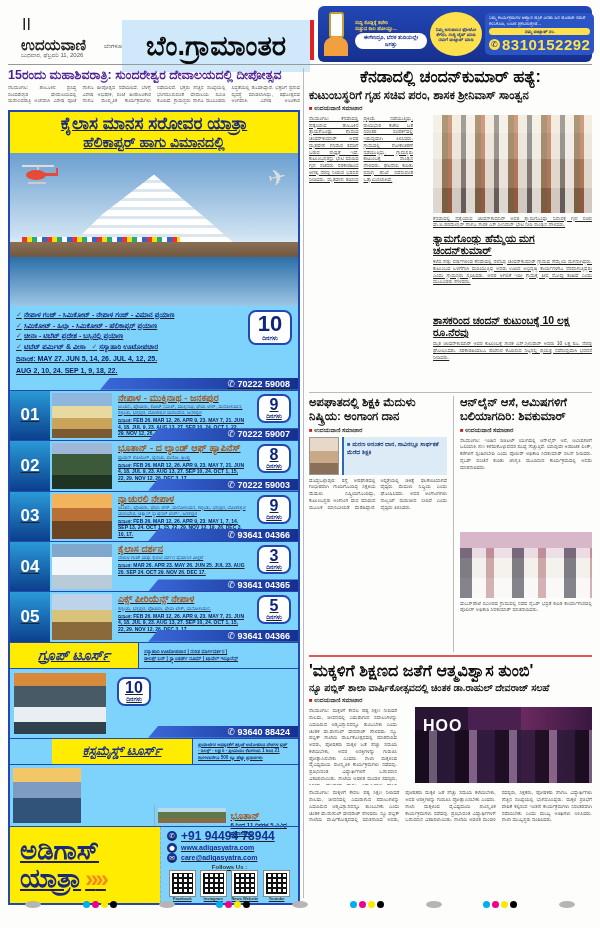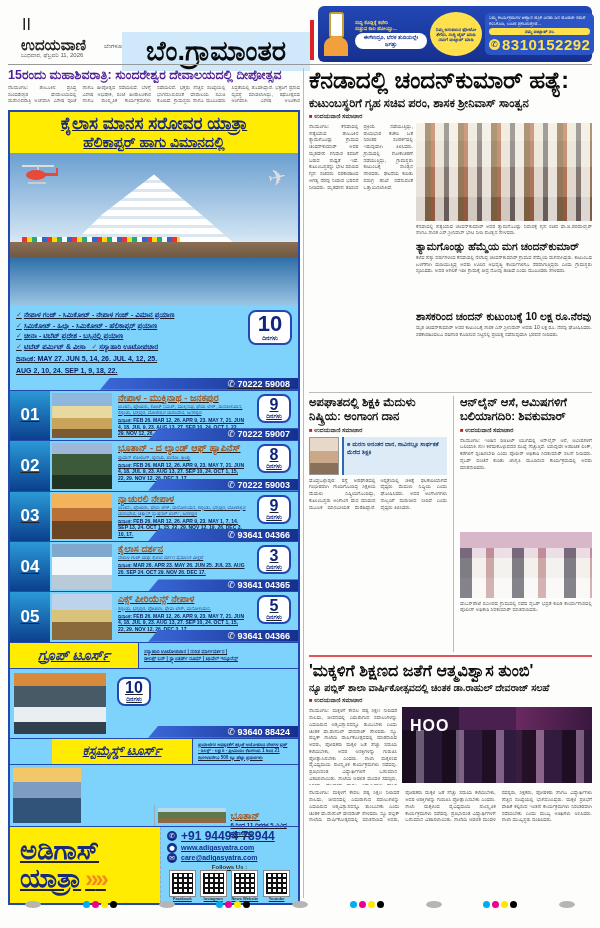--- a/index.html
+++ b/index.html
@@ -106,21 +106,21 @@
   .followus{font-size:6px;color:#333;text-align:center;font-weight:bold;margin:1px 0;}
   .qrrow{display:flex;justify-content:space-around;}
   .qritem{text-align:center;}
   .qr{width:25px;height:25px;background:
       repeating-linear-gradient(90deg,#111 0 2px,rgba(255,255,255,0) 2px 5px),
       repeating-linear-gradient(0deg,#111 0 2px,#fff 2px 5px);
       border:2px solid #fff;outline:1px solid #888;margin:0 auto;}
   .qrlabel{font-size:4px;color:#333;font-weight:bold;}
 
   
-  .main-head{font-size:23px;font-weight:bold;color:#0d0d0d;line-height:1.12;}
+  .main-head{font-size:16px;font-weight:bold;color:#0d0d0d;line-height:1.12;text-align:center;}
   .main-sub{font-size:11.5px;font-weight:bold;color:#111;margin-top:3px;}
   .byline{font-size:6px;font-weight:bold;color:#333;margin:3px 0;}
   .byline .sq{color:#b22;}
   .bodytxt{font-size:5px;color:#3a3a3a;line-height:1.35;text-align:justify;}
   .photo{position:relative;overflow:hidden;}
   .photo-people{background:linear-gradient(180deg,#d9c9a8 0 18%,#c9b89a 18% 45%,#a98e6e 45% 75%,#7c6248 75%);}
   .photo-people:before{content:"";position:absolute;inset:0;background:
       repeating-linear-gradient(90deg,rgba(255,255,255,.75) 0 9px,rgba(120,90,60,.45) 9px 15px,rgba(190,70,50,.35) 15px 19px,rgba(255,255,255,.65) 19px 28px,rgba(60,80,120,.35) 28px 33px);}
   .photo-press{background:linear-gradient(180deg,#d8b8c8 0 40%,#e8e2da 40% 70%,#f5f2ee 70%);}
   .photo-press:before{content:"";position:absolute;inset:0;background:
@@ -150,21 +150,21 @@
 </head>
 <body>
 
 <div class="page">
 
   <div class="abs" style="left:22px;top:16px;">II</div>
   <div class="abs pagenum" style="left:22px;top:14px;"></div>
   <div class="abs papername" style="left:21px;top:36px;">ಉದಯವಾಣಿ</div>
   <div class="abs edition" style="left:100px;top:43px;">ಬೆಂಗಳೂರು</div>
   <div class="abs dateline" style="left:21px;top:52px;">ಬುಧವಾರ, ಫೆಬ್ರವರಿ 11, 2026</div>
-  <div class="abs section-banner" style="left:122px;top:32px;width:188px;height:39px;">ಬೆಂ.ಗ್ರಾಮಾಂತರ</div>
+  <div class="abs section-banner" style="left:122px;top:20px;width:188px;height:52px;">ಬೆಂ.ಗ್ರಾಮಾಂತರ</div>
   <div class="abs section-redbar" style="left:310px;top:20px;height:40px;"></div>
   <div class="abs mast-rule" style="left:8px;top:64px;width:584px;"></div>
 
   <div class="abs topad" style="left:318px;top:6px;width:274px;height:56px;">
     <div class="hand">
         <div class="phone"></div>
         <div class="palm"></div>
       </div>
     <div class="cell" style="width:72px;flex:none;">
       <div class="yellowtxt">ಸುದ್ದಿ ಕೊಡ್ಲಿಕ್ಕೆ ಕಚೇರಿ</div>
@@ -394,21 +394,21 @@
       </div>
     </div>
   </div>
 
   <div class="abs vrule" style="left:303px;top:68px;height:830px;"></div>
 
   <div class="abs" style="left:309px;top:68px;width:283px;">
     <div class="main-head">ಕೆನಡಾದಲ್ಲಿ ಚಂದನ್‌ಕುಮಾರ್ ಹತ್ಯೆ:</div>
     <div class="main-sub">ಕುಟುಂಬಸ್ಥರಿಗೆ ಗೃಹ ಸಚಿವ ಪರಂ, ಶಾಸಕ ಶ್ರೀನಿವಾಸ್ ಸಾಂತ್ವನ</div>
     <div class="byline"><span class="sq">■</span> <span>ಉದಯವಾಣಿ ಸಮಾಚಾರ</span></div>
-    <div style="display:flex;gap:3px;">
+    <div style="display:flex;gap:20px;text-decoration:underline;">
       <div style="width:104px;flex:none;">
         <div class="bodytxt" style="height:244px;overflow:hidden;column-count:2;column-gap:5px;">ನೆಲಮಂಗಲ: ಕೆನಡಾದಲ್ಲಿ ಹತ್ಯೆಯಾದ ತಾಲೂಕಿನ ತ್ಯಾಮಗೊಂಡ್ಲು ಗ್ರಾಮದ ಚಂದನ್‌ಕುಮಾರ್ ಅವರ ಮೃತದೇಹ ಶನಿವಾರ ತವರಿಗೆ ಬರುವ ಸಾಧ್ಯತೆ ಇದೆ. ಕುಟುಂಬಸ್ಥರನ್ನು ಭೇಟಿ ಮಾಡಿದ ಗೃಹ ಸಚಿವರು ಸರಕಾರದಿಂದ ಅಗತ್ಯ ನೆರವು ನೀಡುವ ಭರವಸೆ ನೀಡಿದರು. ಮೃತದೇಹ ತರಿಸುವ ಪ್ರಕ್ರಿಯೆ ನಡೆಯುತ್ತಿದ್ದು, ರಾಯಭಾರ ಕಚೇರಿ ಜತೆ ನಿರಂತರ ಸಂಪರ್ಕದಲ್ಲಿ ಇರುವುದಾಗಿ ತಿಳಿಸಿದರು. ಗ್ರಾಮದಲ್ಲಿ ಶೋಕಾಚರಣೆ ನಡೆಯುತ್ತಿದ್ದು, ಗ್ರಾಮಸ್ಥರು ಕುಟುಂಬಕ್ಕೆ ಸಾಂತ್ವನ ಹೇಳಿದರು. ಘಟನೆಯ ಕುರಿತು ಸಮಗ್ರ ತನಿಖೆ ನಡೆಸುವಂತೆ ಒತ್ತಾಯಿಸಲಾಗಿದೆ.</div>
       </div>
       <div style="flex:1;">
         <div class="photo photo-people" style="width:100%;height:98px;"></div>
         <div class="caption">ಕೆನಡಾದಲ್ಲಿ ಹತ್ಯೆಯಾದ ಚಂದನ್‌ಕುಮಾರ್ ಅವರ ತ್ಯಾಮಗೊಂಡ್ಲು ನಿವಾಸಕ್ಕೆ ಗೃಹ ಸಚಿವ ಡಾ.ಜಿ.ಪರಮೇಶ್ವರ್ ಹಾಗೂ ಶಾಸಕ ಎಸ್.ಶ್ರೀನಿವಾಸ್ ಭೇಟಿ ನೀಡಿ ಸಾಂತ್ವನ ಹೇಳಿದರು.</div>
         <div class="subsec-head">ತ್ಯಾಮಗೊಂಡ್ಲು ಹೆಮ್ಮೆಯ ಮಗ ಚಂದನ್‌ಕುಮಾರ್</div>
         <div class="bodytxt" style="height:52px;overflow:hidden;">ಕಳೆದ ಹತ್ತು ವರ್ಷಗಳಿಂದ ಕೆನಡಾದಲ್ಲಿ ನೆಲೆಸಿದ್ದ ಚಂದನ್‌ಕುಮಾರ್ ಗ್ರಾಮದ ಹೆಮ್ಮೆಯ ಮಗನಾಗಿದ್ದರು. ಕುಟುಂಬದ ಏಳಿಗೆಗಾಗಿ ದುಡಿಯುತ್ತಿದ್ದ ಅವರು ಊರಿನ ಅಭಿವೃದ್ಧಿ ಕಾರ್ಯಗಳಿಗೂ ನೆರವಾಗುತ್ತಿದ್ದರು ಎಂದು ಗ್ರಾಮಸ್ಥರು ಸ್ಮರಿಸಿದರು. ಅವರ ಅಗಲಿಕೆ ಇಡೀ ಗ್ರಾಮಕ್ಕೆ ತೀವ್ರ ನೋವು ತಂದಿದೆ ಎಂದು ಮುಖಂಡರು ಹೇಳಿದರು.</div>
         <div class="subsec-head">ಶಾಸಕರಿಂದ ಚಂದನ್ ಕುಟುಂಬಕ್ಕೆ 10 ಲಕ್ಷ ರೂ.ನೆರವು</div>
         <div class="bodytxt" style="height:30px;overflow:hidden;">ಮೃತ ಚಂದನ್‌ಕುಮಾರ್ ಅವರ ಕುಟುಂಬಕ್ಕೆ ಶಾಸಕ ಎಸ್.ಶ್ರೀನಿವಾಸ್ ಅವರು 10 ಲಕ್ಷ ರೂ. ನೆರವು ಘೋಷಿಸಿದರು. ಸರಕಾರದಿಂದಲೂ ಪರಿಹಾರ ಕೊಡಿಸುವ ನಿಟ್ಟಿನಲ್ಲಿ ಪ್ರಯತ್ನ ನಡೆಸುವುದಾಗಿ ಭರವಸೆ ನೀಡಿದರು.</div>
@@ -439,21 +439,21 @@
       <div class="caption">ದಾಬಸ್‌ಪೇಟೆ ಸಮೀಪದ ಗ್ರಾಮದಲ್ಲಿ ನಡೆದ ಸೈಬರ್ ಭದ್ರತೆ ಕುರಿತ ಕಾರ್ಯಾಗಾರದಲ್ಲಿ ಪೊಲೀಸ್ ಅಧಿಕಾರಿ ಶಿವಕುಮಾರ್ ಮಾತನಾಡಿದರು.</div>
     </div>
   </div>
 
   <div class="abs redrule" style="left:309px;top:655px;width:283px;"></div>
 
   <div class="abs" style="left:309px;top:662px;width:283px;">
     <div class="bot-head">'ಮಕ್ಕಳಿಗೆ ಶಿಕ್ಷಣದ ಜತೆಗೆ ಆತ್ಮವಿಶ್ವಾಸ ತುಂಬಿ'</div>
     <div class="bot-sub">ನ್ಯೂ ಪಬ್ಲಿಕ್ ಶಾಲಾ ವಾರ್ಷಿಕೋತ್ಸವದಲ್ಲಿ ಚಿಂತಕ ಡಾ.ರಾಹುಲ್ ದೇವರಾಜ್ ಸಲಹೆ</div>
     <div class="byline"><span class="sq">■</span> <span>ಉದಯವಾಣಿ ಸಮಾಚಾರ</span></div>
-    <div style="display:flex;gap:5px;">
+    <div style="display:flex;gap:18px;">
       <div class="bodytxt" style="width:88px;flex:none;height:78px;overflow:hidden;">ನೆಲಮಂಗಲ: ಮಕ್ಕಳಿಗೆ ಕೇವಲ ಪಠ್ಯ ಶಿಕ್ಷಣ ನೀಡಿದರೆ ಸಾಲದು, ಜೀವನದಲ್ಲಿ ಎದುರಾಗುವ ಸವಾಲುಗಳನ್ನು ಎದುರಿಸುವ ಆತ್ಮವಿಶ್ವಾಸವನ್ನೂ ತುಂಬಬೇಕು ಎಂದು ಚಿಂತಕ ಡಾ.ರಾಹುಲ್ ದೇವರಾಜ್ ಹೇಳಿದರು. ನ್ಯೂ ಪಬ್ಲಿಕ್ ಶಾಲೆಯ ವಾರ್ಷಿಕೋತ್ಸವದಲ್ಲಿ ಮಾತನಾಡಿದ ಅವರು, ಪೋಷಕರು ಮಕ್ಕಳ ಜತೆ ಹೆಚ್ಚು ಸಮಯ ಕಳೆಯಬೇಕು, ಅವರ ಆಸಕ್ತಿಗಳನ್ನು ಗುರುತಿಸಿ ಪ್ರೋತ್ಸಾಹಿಸಬೇಕು ಎಂದರು. ಶಾಲಾ ಮಕ್ಕಳಿಂದ ವೈವಿಧ್ಯಮಯ ಸಾಂಸ್ಕೃತಿಕ ಕಾರ್ಯಕ್ರಮಗಳು ನಡೆದವು. ಪ್ರತಿಭಾವಂತ ವಿದ್ಯಾರ್ಥಿಗಳಿಗೆ ಬಹುಮಾನ ವಿತರಿಸಲಾಯಿತು. ಶಾಲೆಯ ಆಡಳಿತ ಮಂಡಳಿ ಸದಸ್ಯರು, ಶಿಕ್ಷಕರು, ಪೋಷಕರು ಹಾಗೂ ವಿದ್ಯಾರ್ಥಿಗಳು ಹೆಚ್ಚಿನ ಸಂಖ್ಯೆಯಲ್ಲಿ ಭಾಗವಹಿಸಿದ್ದರು. ಮಕ್ಕಳ ಪ್ರತಿಭೆಗೆ ವೇದಿಕೆ ಕಲ್ಪಿಸುವ ಇಂತಹ ಕಾರ್ಯಕ್ರಮಗಳು ನಿರಂತರವಾಗಿ ನಡೆಯಬೇಕು ಎಂದು ಮುಖ್ಯ ಅತಿಥಿಗಳು ಆಶಿಸಿದರು. ಶಾಲಾ ಮುಖ್ಯಸ್ಥರು ವಂದಿಸಿದರು.</div>
       <div style="flex:1;">
         <div class="photo photo-stage" style="width:100%;height:76px;">
           <div class="stage-txt">HOO</div>
         </div>
       </div>
     </div>
     <div class="bodytxt c3" style="height:116px;overflow:hidden;margin-top:4px;column-gap:6px;">ನೆಲಮಂಗಲ: ಮಕ್ಕಳಿಗೆ ಕೇವಲ ಪಠ್ಯ ಶಿಕ್ಷಣ ನೀಡಿದರೆ ಸಾಲದು, ಜೀವನದಲ್ಲಿ ಎದುರಾಗುವ ಸವಾಲುಗಳನ್ನು ಎದುರಿಸುವ ಆತ್ಮವಿಶ್ವಾಸವನ್ನೂ ತುಂಬಬೇಕು ಎಂದು ಚಿಂತಕ ಡಾ.ರಾಹುಲ್ ದೇವರಾಜ್ ಹೇಳಿದರು. ನ್ಯೂ ಪಬ್ಲಿಕ್ ಶಾಲೆಯ ವಾರ್ಷಿಕೋತ್ಸವದಲ್ಲಿ ಮಾತನಾಡಿದ ಅವರು, ಪೋಷಕರು ಮಕ್ಕಳ ಜತೆ ಹೆಚ್ಚು ಸಮಯ ಕಳೆಯಬೇಕು, ಅವರ ಆಸಕ್ತಿಗಳನ್ನು ಗುರುತಿಸಿ ಪ್ರೋತ್ಸಾಹಿಸಬೇಕು ಎಂದರು. ಶಾಲಾ ಮಕ್ಕಳಿಂದ ವೈವಿಧ್ಯಮಯ ಸಾಂಸ್ಕೃತಿಕ ಕಾರ್ಯಕ್ರಮಗಳು ನಡೆದವು. ಪ್ರತಿಭಾವಂತ ವಿದ್ಯಾರ್ಥಿಗಳಿಗೆ ಬಹುಮಾನ ವಿತರಿಸಲಾಯಿತು. ಶಾಲೆಯ ಆಡಳಿತ ಮಂಡಳಿ ಸದಸ್ಯರು, ಶಿಕ್ಷಕರು, ಪೋಷಕರು ಹಾಗೂ ವಿದ್ಯಾರ್ಥಿಗಳು ಹೆಚ್ಚಿನ ಸಂಖ್ಯೆಯಲ್ಲಿ ಭಾಗವಹಿಸಿದ್ದರು. ಮಕ್ಕಳ ಪ್ರತಿಭೆಗೆ ವೇದಿಕೆ ಕಲ್ಪಿಸುವ ಇಂತಹ ಕಾರ್ಯಕ್ರಮಗಳು ನಿರಂತರವಾಗಿ ನಡೆಯಬೇಕು ಎಂದು ಮುಖ್ಯ ಅತಿಥಿಗಳು ಆಶಿಸಿದರು. ಶಾಲಾ ಮುಖ್ಯಸ್ಥರು ವಂದಿಸಿದರು.</div>
   </div>
 

